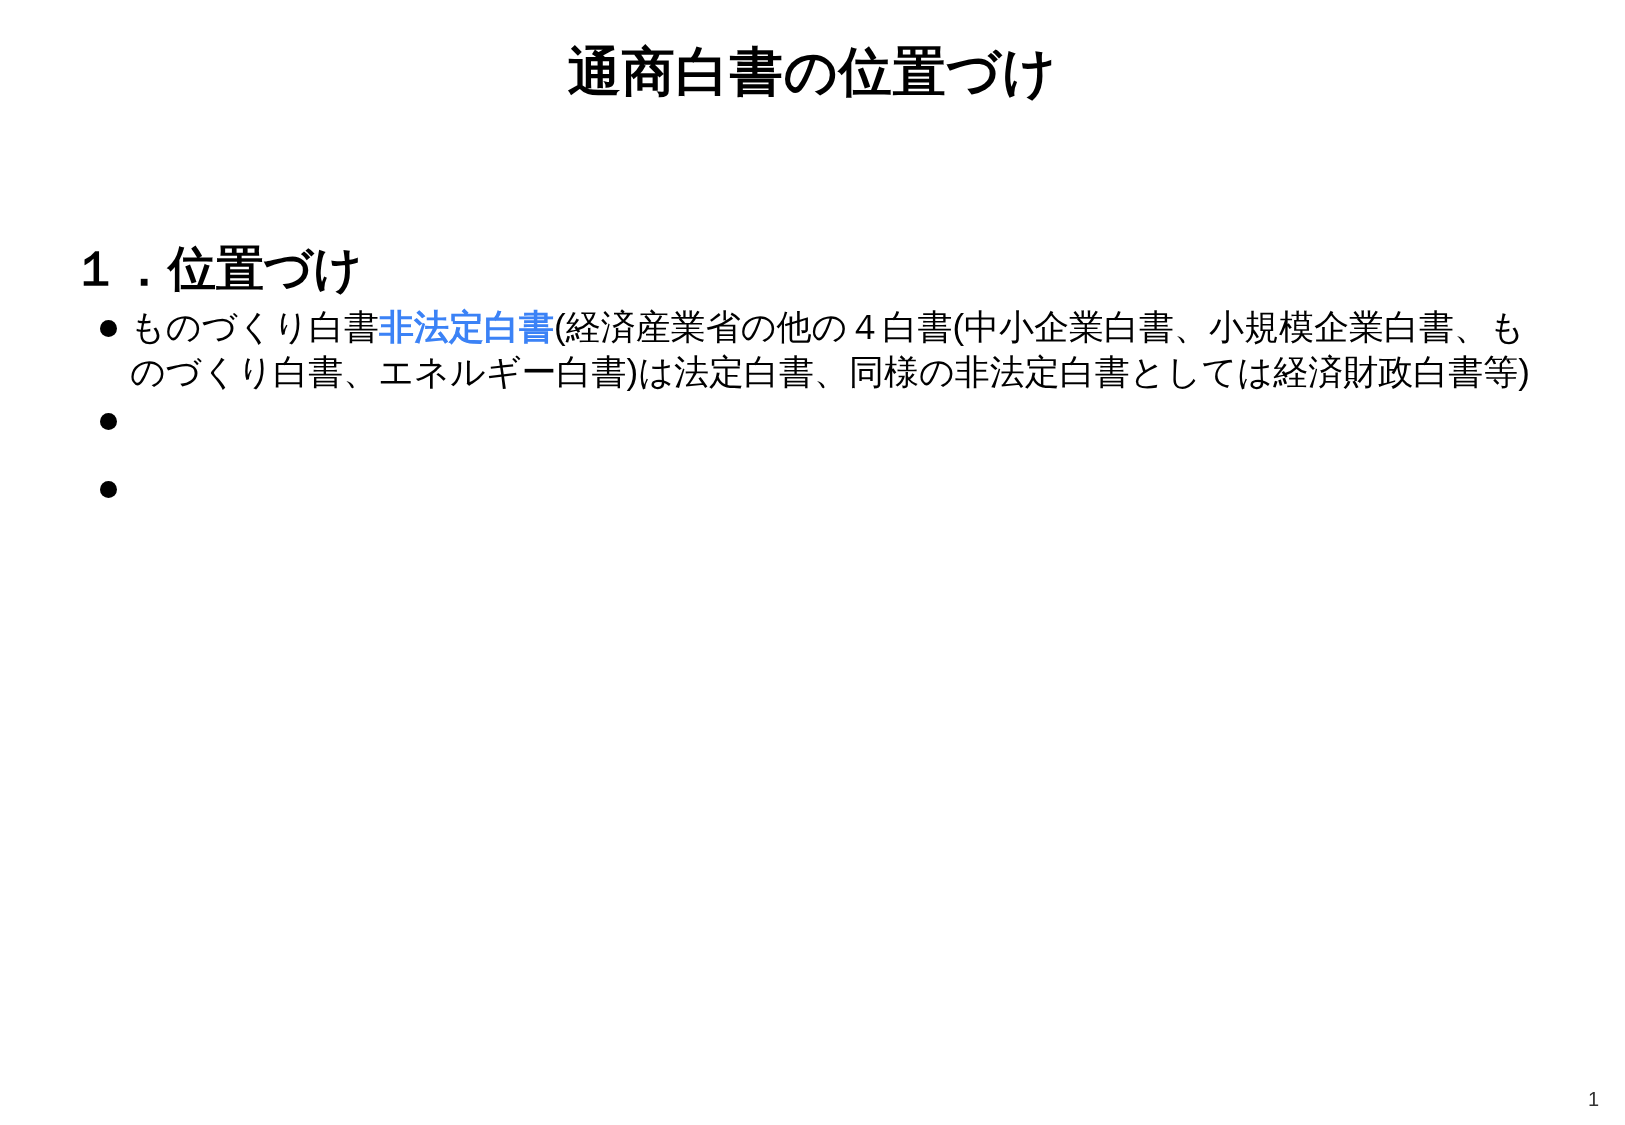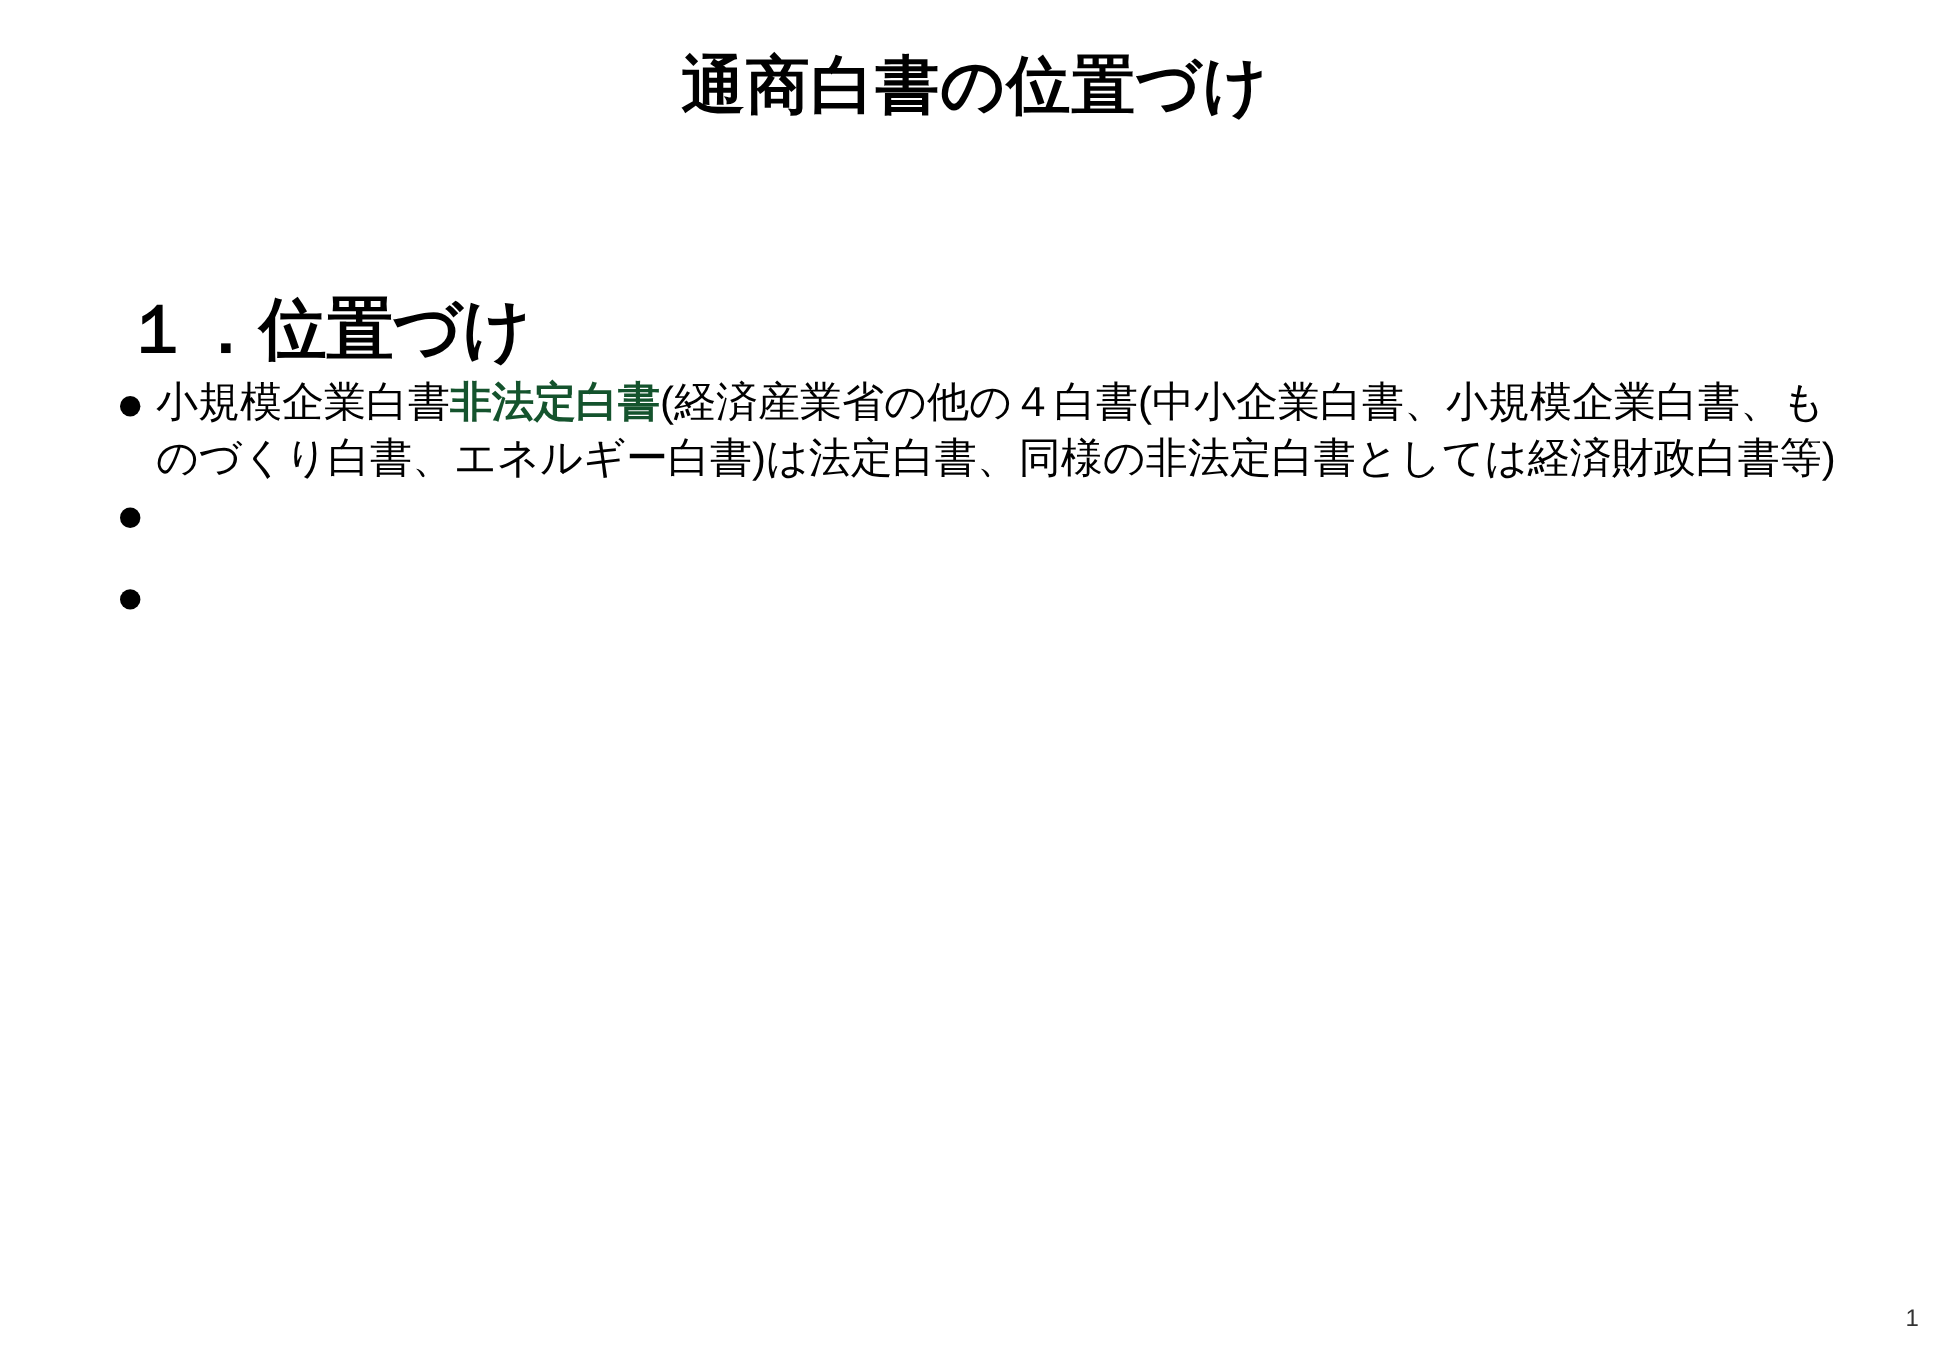--- a/index.html
+++ b/index.html
@@ -40,26 +40,25 @@
     top: 240px;
     left: 72px;
     width: 1480px;
   }
 
   .section {
     margin-bottom: 12px;
   }
 
   .section-heading {
-    font-size: 56px;
+    font-size: 48px;
     font-weight: bold;
     letter-spacing: 0px;
     line-height: 1.2;
     margin-bottom: 6px;
-    margin-left: 32px;
   }
 
   .bullet-list {
     margin: 0;
     padding: 0;
     list-style: none;
   }
 
   .bullet-item {
     position: relative;
@@ -74,21 +73,21 @@
     left: 28px;
     top: 0.47em;
     width: 17px;
     height: 17px;
     background: #000000;
     border-radius: 50%;
     display: inline-block;
   }
 
   .em-red {
-    color: #14532d;
+    color: #3b82f6;
     font-weight: bold;
   }
 
   .gap {
     height: 56px;
   }
 
   .page-number {
     position: absolute;
     right: 26px;
@@ -104,21 +103,21 @@
 
   <div class="slide-title">通商白書の位置づけ</div>
 
   <div class="content">
 
     <div class="section">
       <div class="section-heading">１．位置づけ</div>
       <ul class="bullet-list">
         <li class="bullet-item">
           <span class="dot"></span>
-          <span class="bullet-text"><span>小規模企業白書</span><span class="em-red">非法定白書</span><span>(経済産業省の他の４白書(中小企業白書、小規模企業白書、ものづくり白書、エネルギー白書)は法定白書、同様の非法定白書としては経済財政白書等)</span></span>
+          <span class="bullet-text"><span>ものづくり白書</span><span class="em-red">非法定白書</span><span>(経済産業省の他の４白書(中小企業白書、小規模企業白書、ものづくり白書、エネルギー白書)は法定白書、同様の非法定白書としては経済財政白書等)</span></span>
         </li>
         <li class="bullet-item">
           <span class="dot"></span>
         </li>
       </ul>
     </div>
 
     <div class="gap"></div>
 
     <div class="section">

